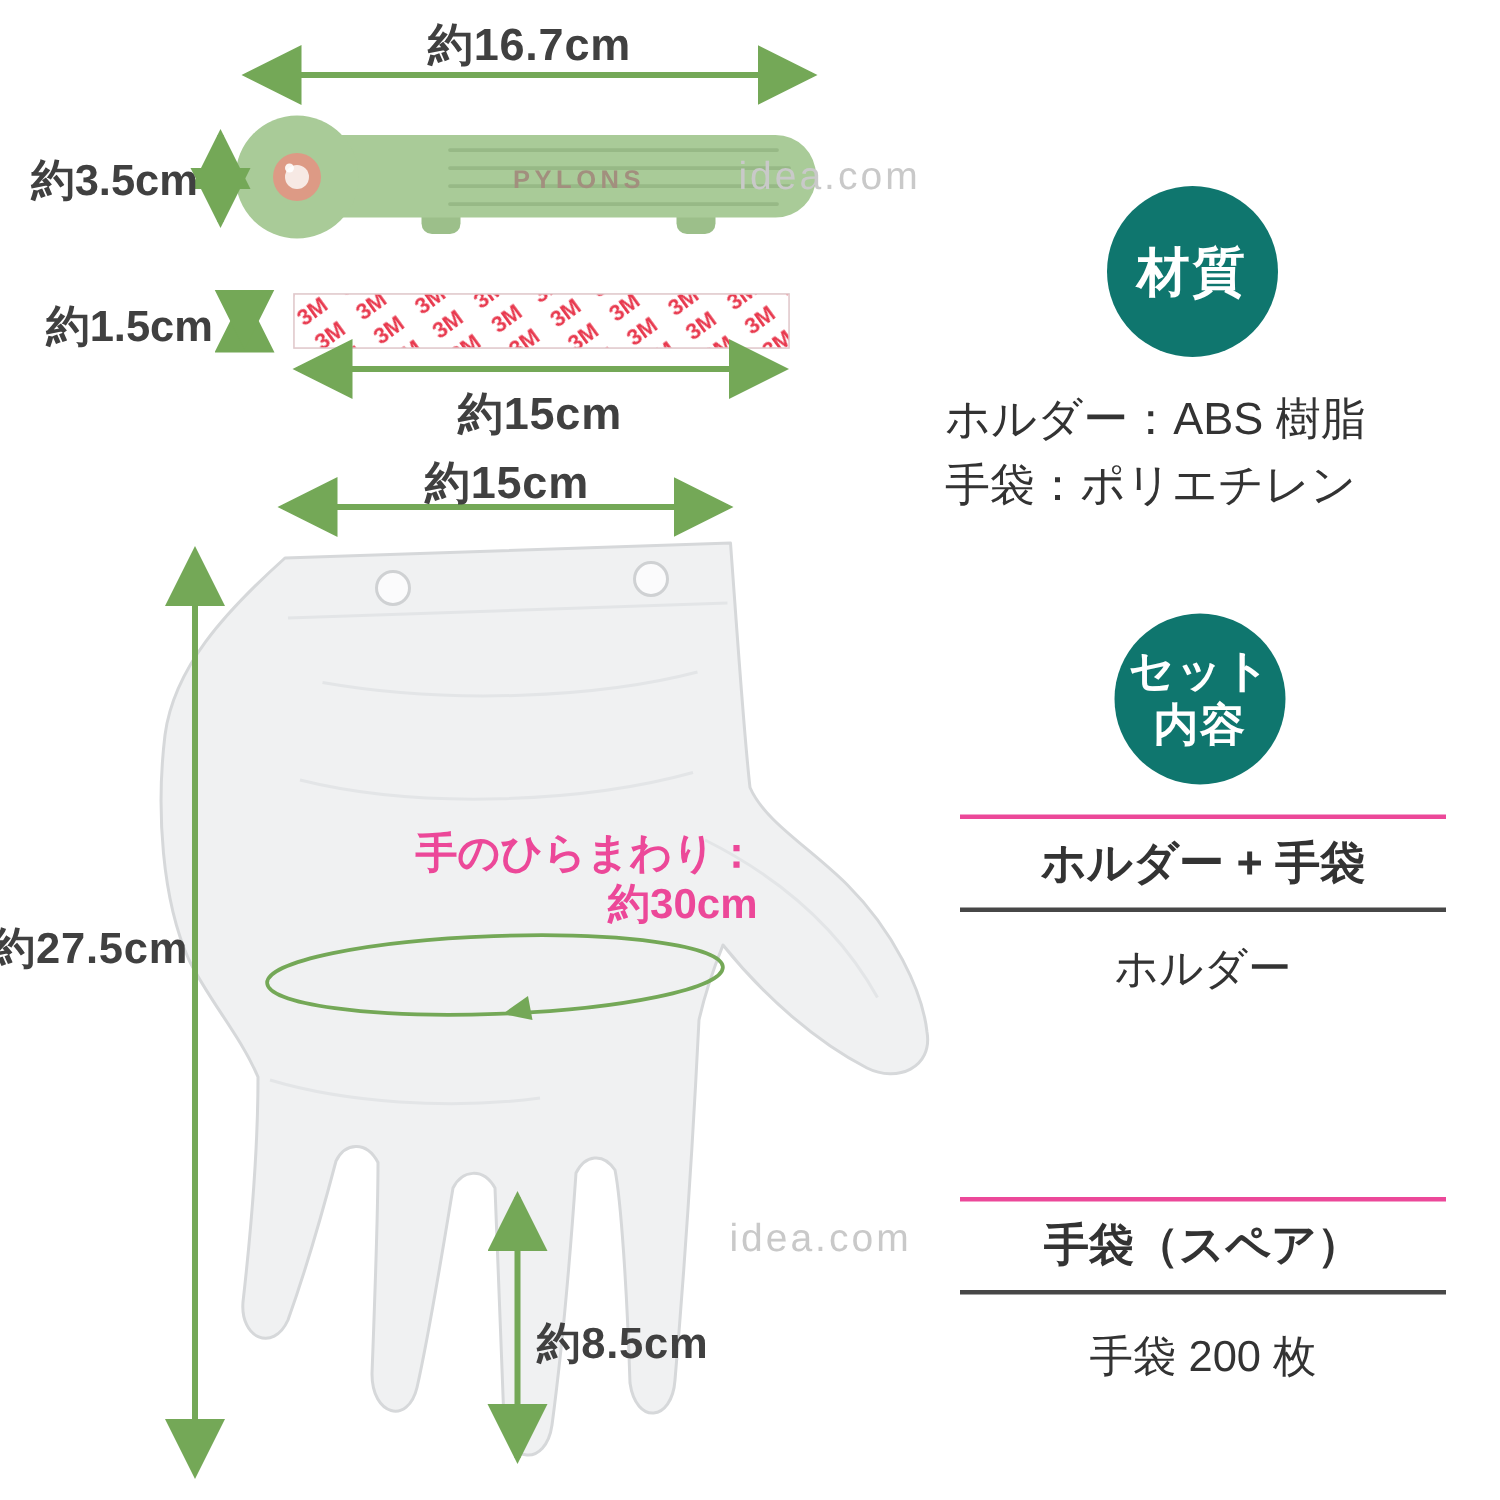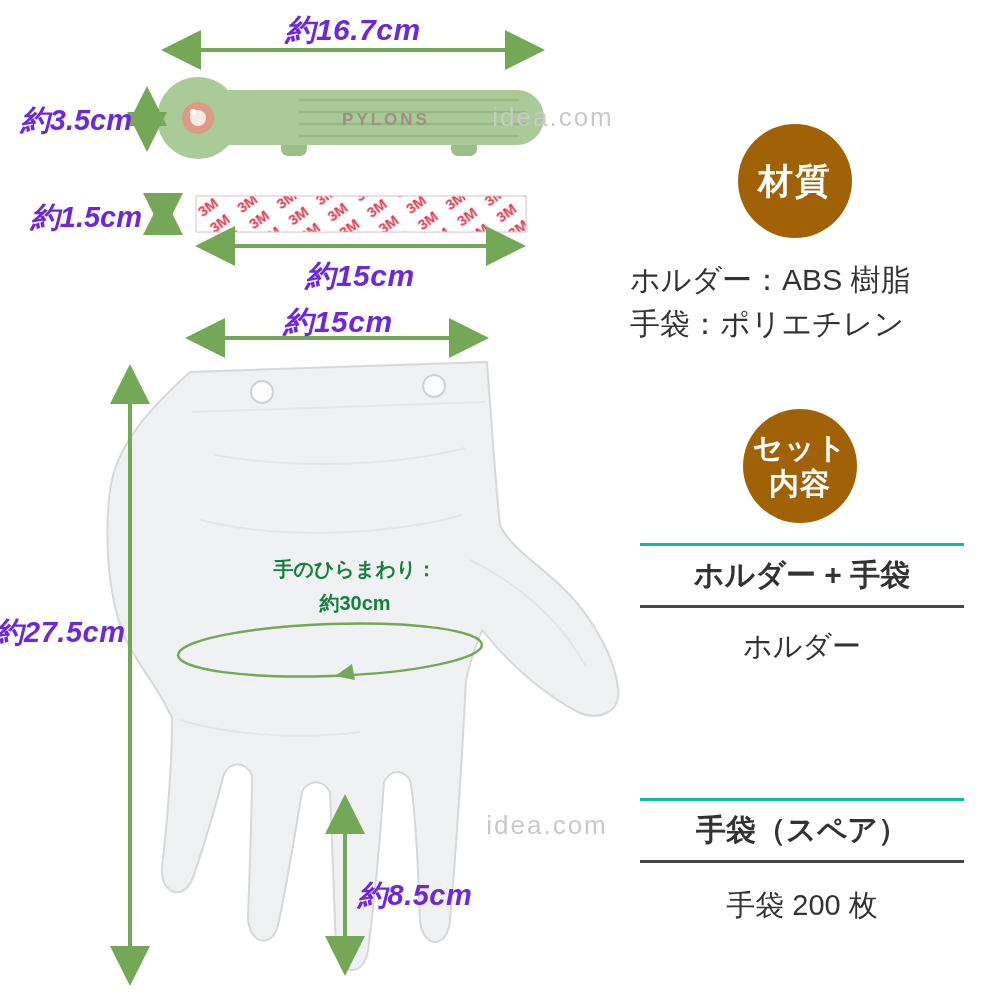--- a/index.html
+++ b/index.html
@@ -1,35 +1,35 @@
 <!DOCTYPE html>
 <html><head>
 <meta charset="utf-8">
 <style>
   html,body{margin:0;padding:0;background:#fff;}
   .stage{
     position:relative;width:1000px;height:1000px;background:#ffffff;overflow:hidden;
     font-family:"Liberation Sans","DejaVu Sans",sans-serif;color:#333;
   }
   .stage svg{position:absolute;left:0;top:0;}
-  .label{position:absolute;color:#6d28d9;font-style:italic;}
+  .label{position:absolute;color:#404040;}
   .measure{font-size:30px;font-weight:700;text-align:center;letter-spacing:.5px;}
   .measure-right{font-size:29px;font-weight:700;text-align:right;}
-  .palm-note{position:absolute;left:205px;top:552px;width:300px;text-align:center;
-    font-size:20px;font-weight:700;color:#15803d;line-height:34px;}
+  .palm-note{position:absolute;left:205px;top:552px;width:300px;text-align:right;
+    font-size:28px;font-weight:700;color:#ec4899;line-height:34px;}
   .watermark{position:absolute;font-size:26px;letter-spacing:2px;color:#c9c9c9;font-weight:500;text-align:center;}
-  .badge{position:absolute;border-radius:50%;background:#a16207;color:#fff;
+  .badge{position:absolute;border-radius:50%;background:#0f766e;color:#fff;
     display:flex;flex-direction:column;align-items:center;justify-content:center;
     font-weight:700;text-align:center;}
   .badge-material{left:738px;top:124px;width:114px;height:114px;font-size:35px;letter-spacing:2px;}
   .badge-set{left:743px;top:409px;width:114px;height:114px;font-size:30px;line-height:36px;letter-spacing:1px;}
   .mat-lines{position:absolute;left:630px;top:258px;width:360px;font-size:30px;line-height:44px;
     font-weight:500;color:#333;}
   .set-group{position:absolute;left:640px;width:324px;}
-  .set-group .title{border-top:3px solid #14b8a6;border-bottom:3px solid #474747;
+  .set-group .title{border-top:3px solid #ec4899;border-bottom:3px solid #474747;
     text-align:center;font-size:30px;font-weight:700;padding:9px 0;color:#333;}
   .set-group .items{margin-top:16px;text-align:center;font-size:29px;line-height:44px;font-weight:500;color:#333;}
   .group-1{top:543px;}
   .group-2{top:798px;}
   .group-2 .items{margin-top:20px;}
 </style>
 </head>
 <body>
 
 <div class="stage">

